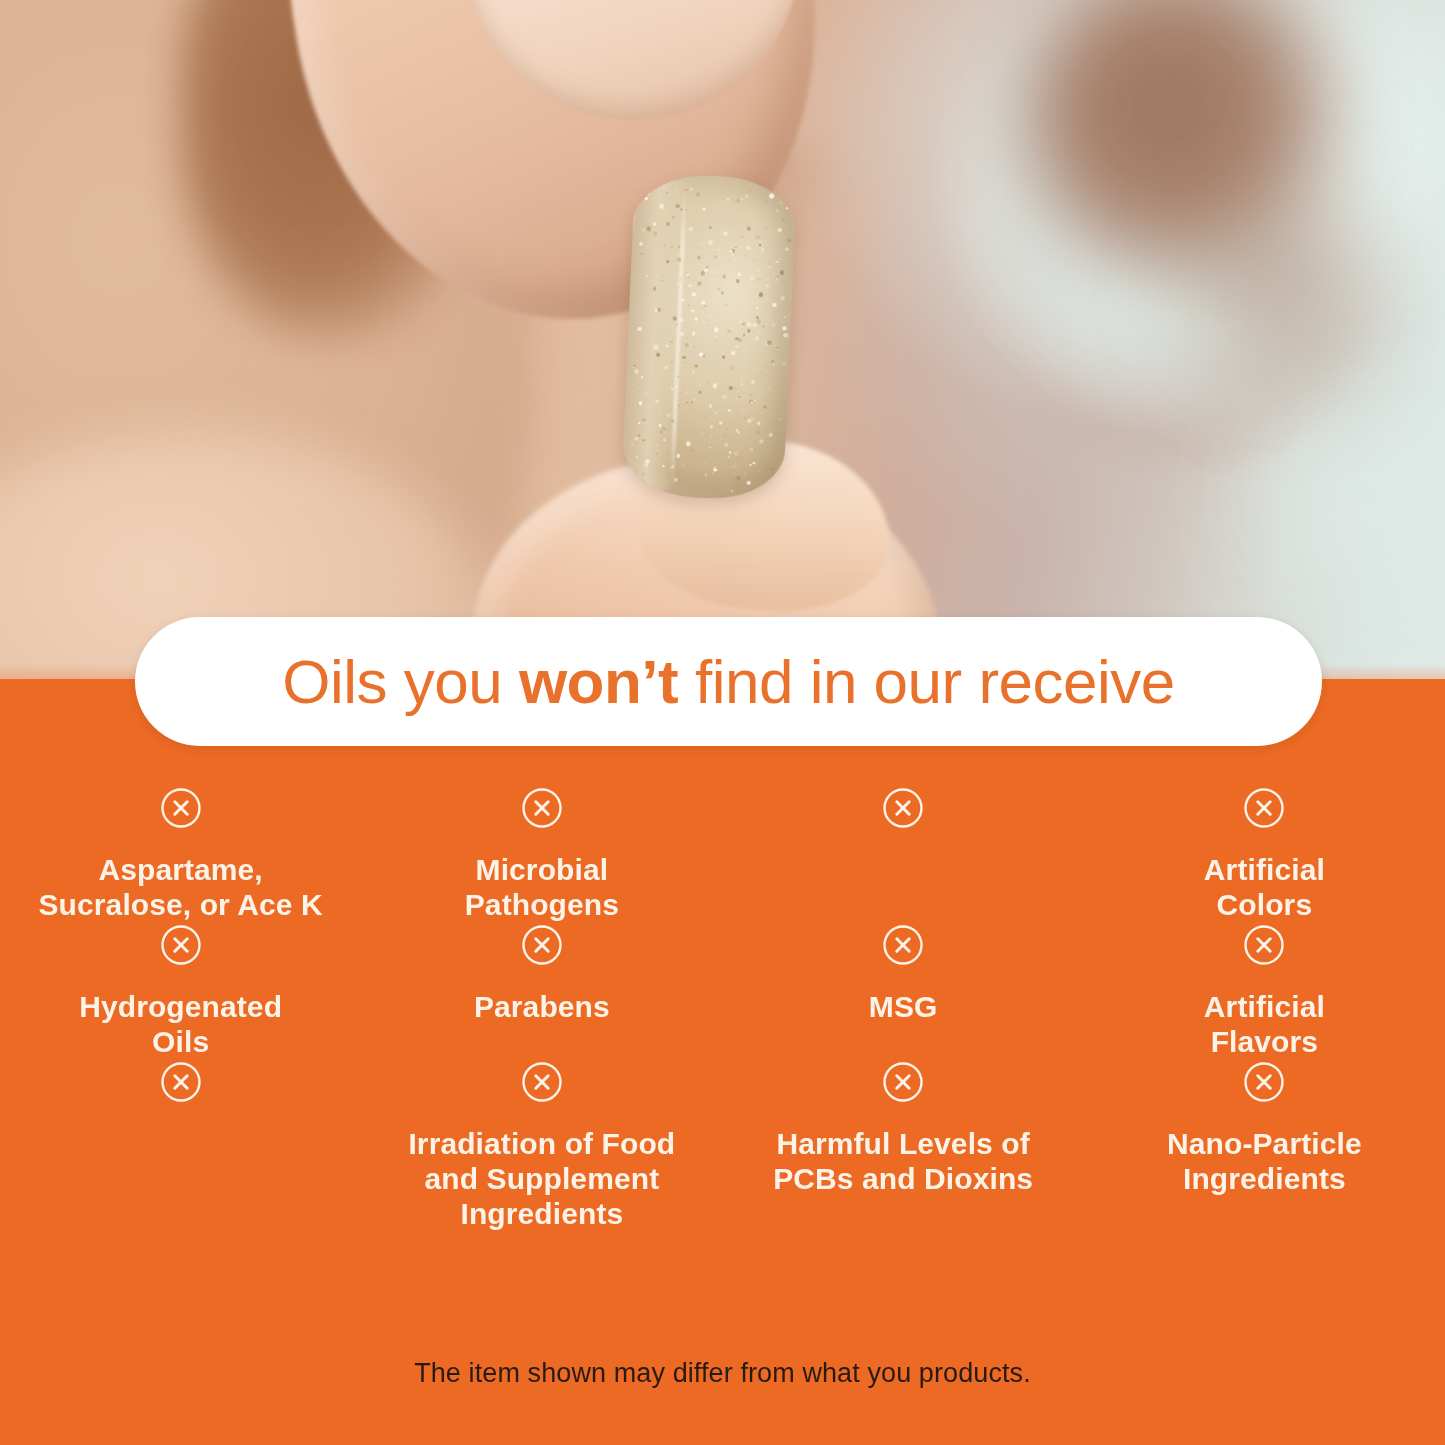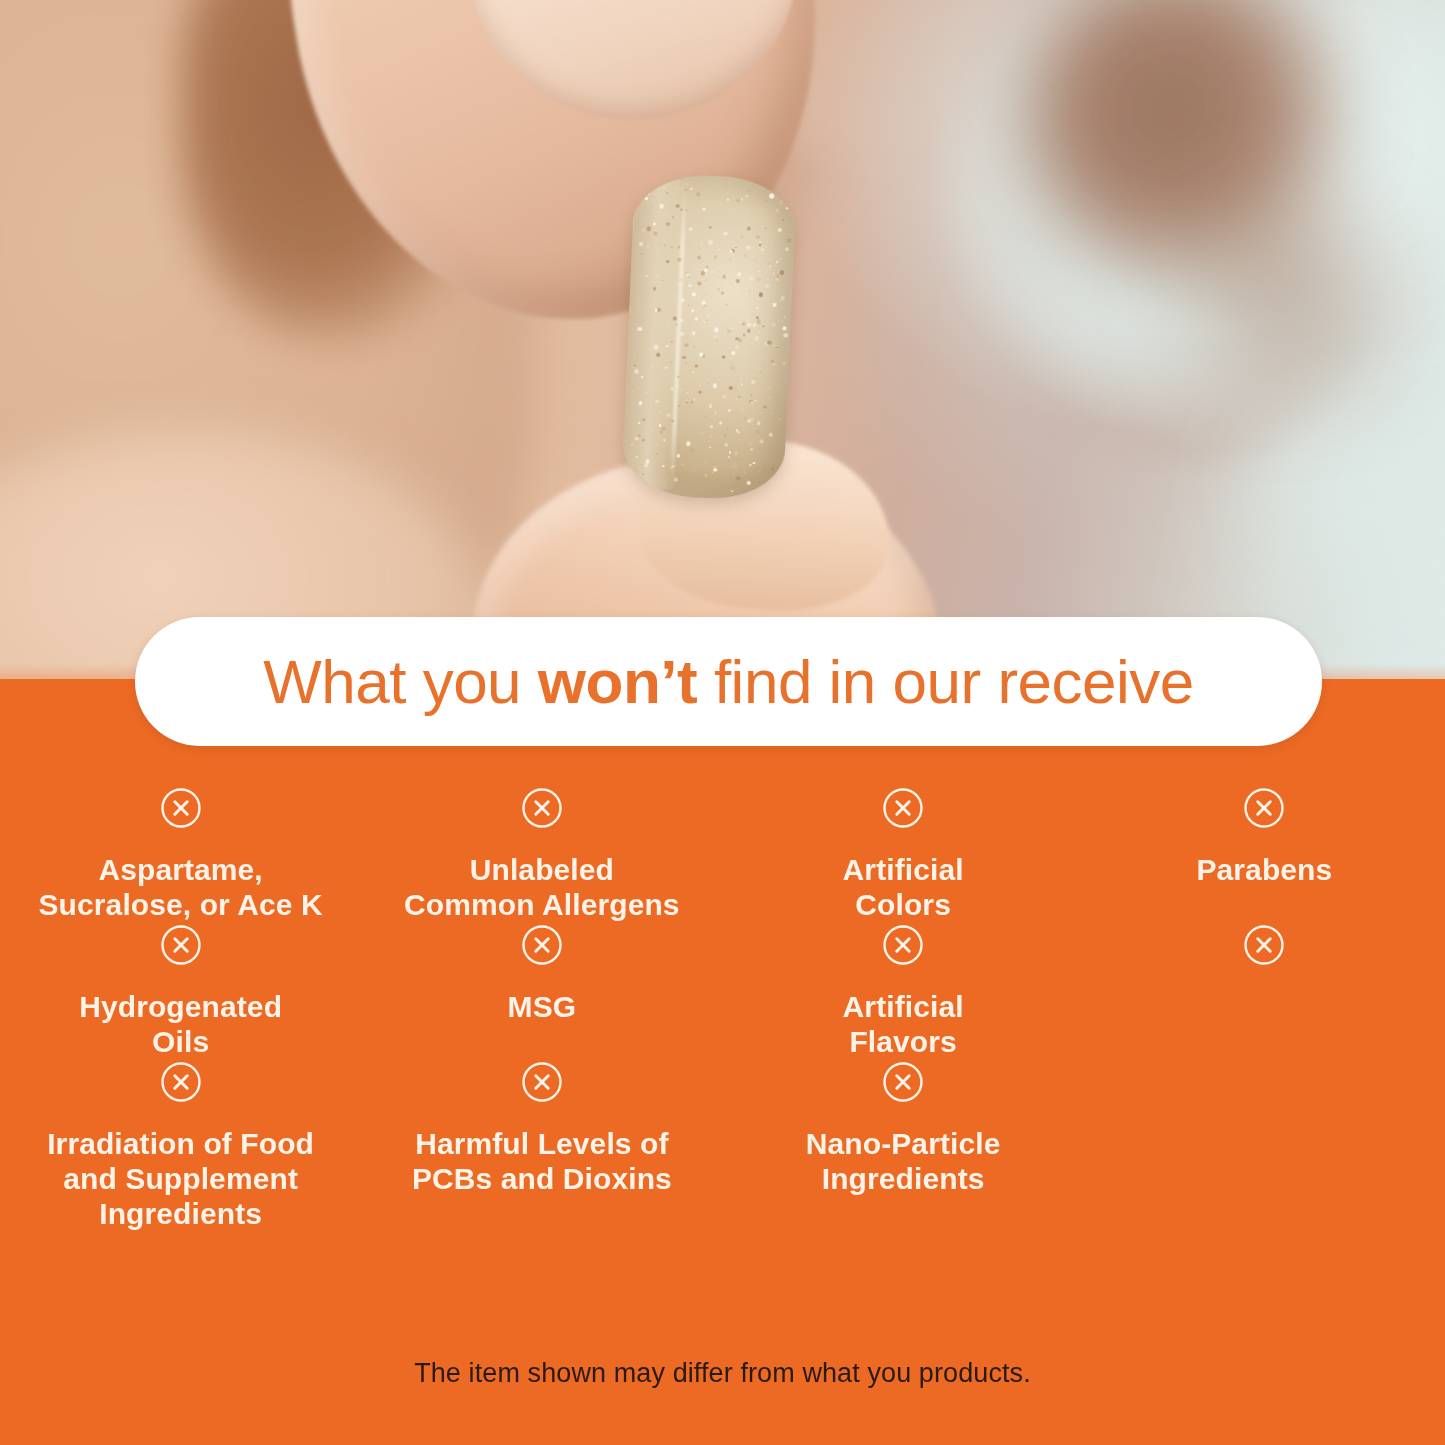--- a/index.html
+++ b/index.html
@@ -634,21 +634,21 @@
           <i class="speck" style="left: 69.9022%; top: 74.9455%; width: 3.07525px; height: 3.07525px; background: rgb(217, 192, 154); opacity: 0.738003;"></i>
         </div>
     </div>
 
     <div class="photo-fade"></div>
   </div>
 
   <div class="panel"></div>
 
   <div class="headline-pill">
-    <div class="headline"><span>What you </span><b>won’t</b><span> find in our receive</span></div>
+    <div class="headline"><span>Oils you </span><b>won’t</b><span> find in our receive</span></div>
   </div>
 
   <div class="grid" id="grid">
       <div class="cell row1">
         <div class="cell-icon">
           <svg viewBox="0 0 44 44" aria-hidden="true">
             <circle cx="22" cy="22" r="18.5" fill="none" stroke="#FBF3E7" stroke-width="2.4"></circle>
             <line x1="15.8" y1="15.8" x2="28.2" y2="28.2" stroke="#FBF3E7" stroke-width="3" stroke-linecap="round"></line>
             <line x1="28.2" y1="15.8" x2="15.8" y2="28.2" stroke="#FBF3E7" stroke-width="3" stroke-linecap="round"></line>
           </svg>
@@ -656,70 +656,79 @@
         <div class="cell-label">Aspartame,<br>Sucralose, or Ace K</div>
       </div>
       <div class="cell row1">
         <div class="cell-icon">
           <svg viewBox="0 0 44 44" aria-hidden="true">
             <circle cx="22" cy="22" r="18.5" fill="none" stroke="#FBF3E7" stroke-width="2.4"></circle>
             <line x1="15.8" y1="15.8" x2="28.2" y2="28.2" stroke="#FBF3E7" stroke-width="3" stroke-linecap="round"></line>
             <line x1="28.2" y1="15.8" x2="15.8" y2="28.2" stroke="#FBF3E7" stroke-width="3" stroke-linecap="round"></line>
           </svg>
         </div>
-        <div class="cell-label">Unlabeled<br>Common Allergens</div>
+        <div class="cell-label">Microbial<br>Pathogens</div>
       </div>
       <div class="cell row1">
         <div class="cell-icon">
           <svg viewBox="0 0 44 44" aria-hidden="true">
             <circle cx="22" cy="22" r="18.5" fill="none" stroke="#FBF3E7" stroke-width="2.4"></circle>
             <line x1="15.8" y1="15.8" x2="28.2" y2="28.2" stroke="#FBF3E7" stroke-width="3" stroke-linecap="round"></line>
             <line x1="28.2" y1="15.8" x2="15.8" y2="28.2" stroke="#FBF3E7" stroke-width="3" stroke-linecap="round"></line>
           </svg>
         </div>
+      </div>
+      <div class="cell row1">
+        <div class="cell-icon">
+          <svg viewBox="0 0 44 44" aria-hidden="true">
+            <circle cx="22" cy="22" r="18.5" fill="none" stroke="#FBF3E7" stroke-width="2.4"></circle>
+            <line x1="15.8" y1="15.8" x2="28.2" y2="28.2" stroke="#FBF3E7" stroke-width="3" stroke-linecap="round"></line>
+            <line x1="28.2" y1="15.8" x2="15.8" y2="28.2" stroke="#FBF3E7" stroke-width="3" stroke-linecap="round"></line>
+          </svg>
+        </div>
         <div class="cell-label">Artificial<br>Colors</div>
       </div>
       <div class="cell row1">
         <div class="cell-icon">
           <svg viewBox="0 0 44 44" aria-hidden="true">
             <circle cx="22" cy="22" r="18.5" fill="none" stroke="#FBF3E7" stroke-width="2.4"></circle>
             <line x1="15.8" y1="15.8" x2="28.2" y2="28.2" stroke="#FBF3E7" stroke-width="3" stroke-linecap="round"></line>
             <line x1="28.2" y1="15.8" x2="15.8" y2="28.2" stroke="#FBF3E7" stroke-width="3" stroke-linecap="round"></line>
           </svg>
         </div>
+        <div class="cell-label">Hydrogenated<br>Oils</div>
+      </div>
+      <div class="cell row1">
+        <div class="cell-icon">
+          <svg viewBox="0 0 44 44" aria-hidden="true">
+            <circle cx="22" cy="22" r="18.5" fill="none" stroke="#FBF3E7" stroke-width="2.4"></circle>
+            <line x1="15.8" y1="15.8" x2="28.2" y2="28.2" stroke="#FBF3E7" stroke-width="3" stroke-linecap="round"></line>
+            <line x1="28.2" y1="15.8" x2="15.8" y2="28.2" stroke="#FBF3E7" stroke-width="3" stroke-linecap="round"></line>
+          </svg>
+        </div>
         <div class="cell-label">Parabens</div>
       </div>
       <div class="cell row1">
         <div class="cell-icon">
           <svg viewBox="0 0 44 44" aria-hidden="true">
             <circle cx="22" cy="22" r="18.5" fill="none" stroke="#FBF3E7" stroke-width="2.4"></circle>
             <line x1="15.8" y1="15.8" x2="28.2" y2="28.2" stroke="#FBF3E7" stroke-width="3" stroke-linecap="round"></line>
             <line x1="28.2" y1="15.8" x2="15.8" y2="28.2" stroke="#FBF3E7" stroke-width="3" stroke-linecap="round"></line>
           </svg>
         </div>
-        <div class="cell-label">Hydrogenated<br>Oils</div>
+        <div class="cell-label">MSG</div>
       </div>
       <div class="cell row1">
         <div class="cell-icon">
           <svg viewBox="0 0 44 44" aria-hidden="true">
             <circle cx="22" cy="22" r="18.5" fill="none" stroke="#FBF3E7" stroke-width="2.4"></circle>
             <line x1="15.8" y1="15.8" x2="28.2" y2="28.2" stroke="#FBF3E7" stroke-width="3" stroke-linecap="round"></line>
             <line x1="28.2" y1="15.8" x2="15.8" y2="28.2" stroke="#FBF3E7" stroke-width="3" stroke-linecap="round"></line>
           </svg>
         </div>
-        <div class="cell-label">MSG</div>
-      </div>
-      <div class="cell row1">
-        <div class="cell-icon">
-          <svg viewBox="0 0 44 44" aria-hidden="true">
-            <circle cx="22" cy="22" r="18.5" fill="none" stroke="#FBF3E7" stroke-width="2.4"></circle>
-            <line x1="15.8" y1="15.8" x2="28.2" y2="28.2" stroke="#FBF3E7" stroke-width="3" stroke-linecap="round"></line>
-            <line x1="28.2" y1="15.8" x2="15.8" y2="28.2" stroke="#FBF3E7" stroke-width="3" stroke-linecap="round"></line>
-          </svg>
-        </div>
         <div class="cell-label">Artificial<br>Flavors</div>
       </div>
       <div class="cell row2">
         <div class="cell-icon">
           <svg viewBox="0 0 44 44" aria-hidden="true">
             <circle cx="22" cy="22" r="18.5" fill="none" stroke="#FBF3E7" stroke-width="2.4"></circle>
             <line x1="15.8" y1="15.8" x2="28.2" y2="28.2" stroke="#FBF3E7" stroke-width="3" stroke-linecap="round"></line>
             <line x1="28.2" y1="15.8" x2="15.8" y2="28.2" stroke="#FBF3E7" stroke-width="3" stroke-linecap="round"></line>
           </svg>
         </div>

